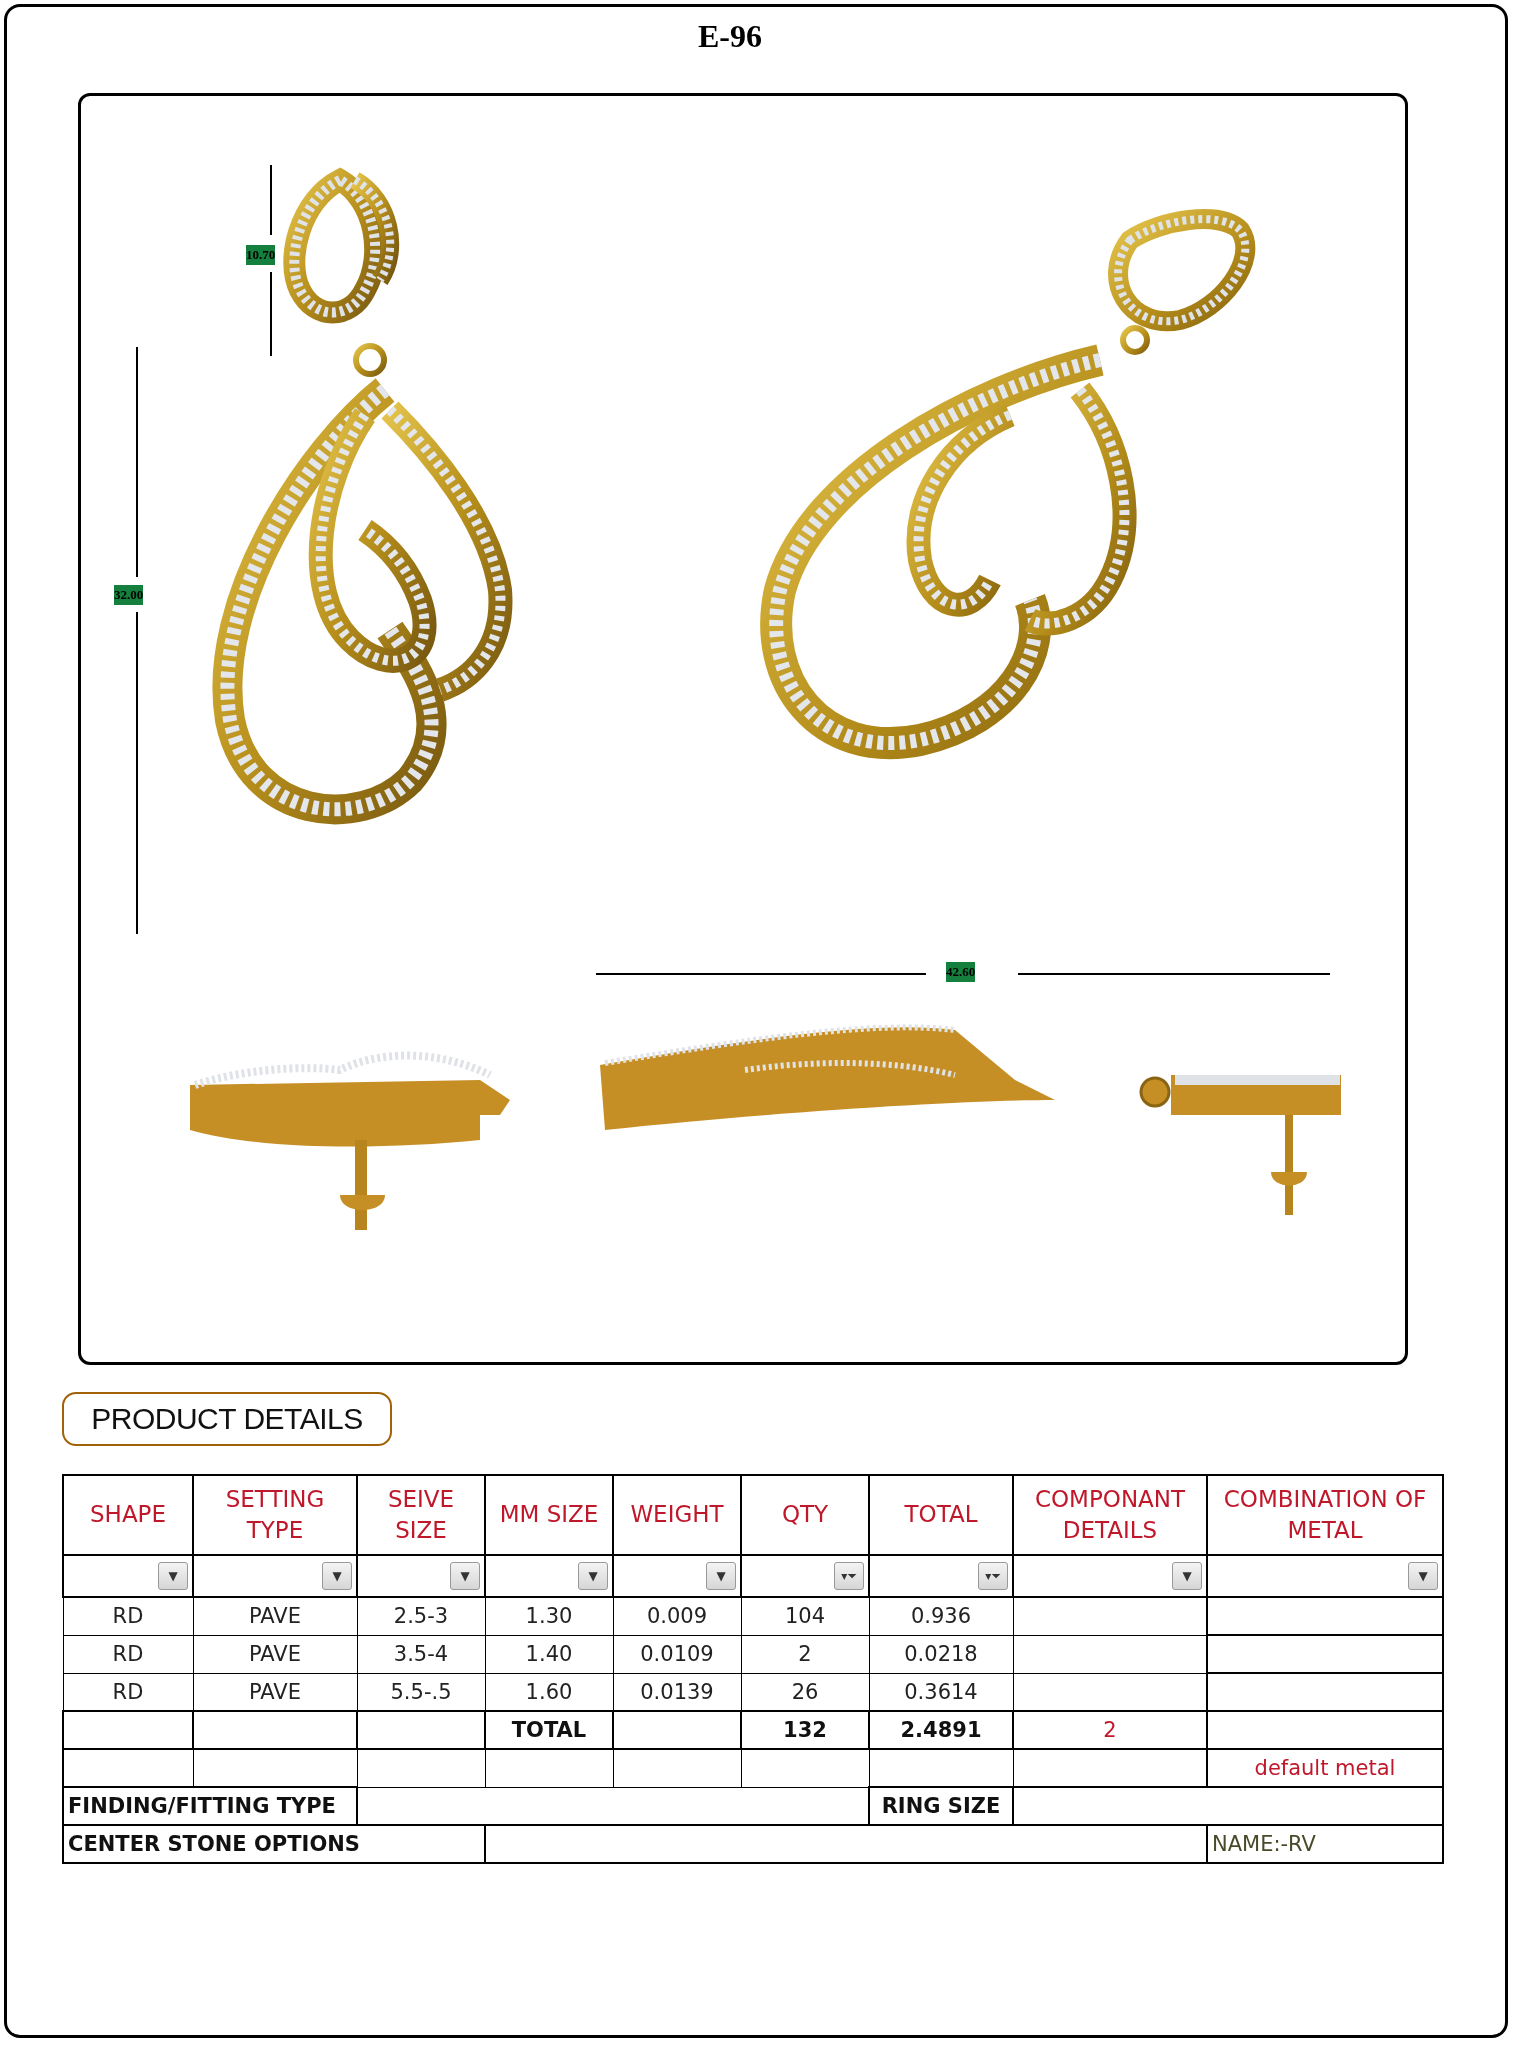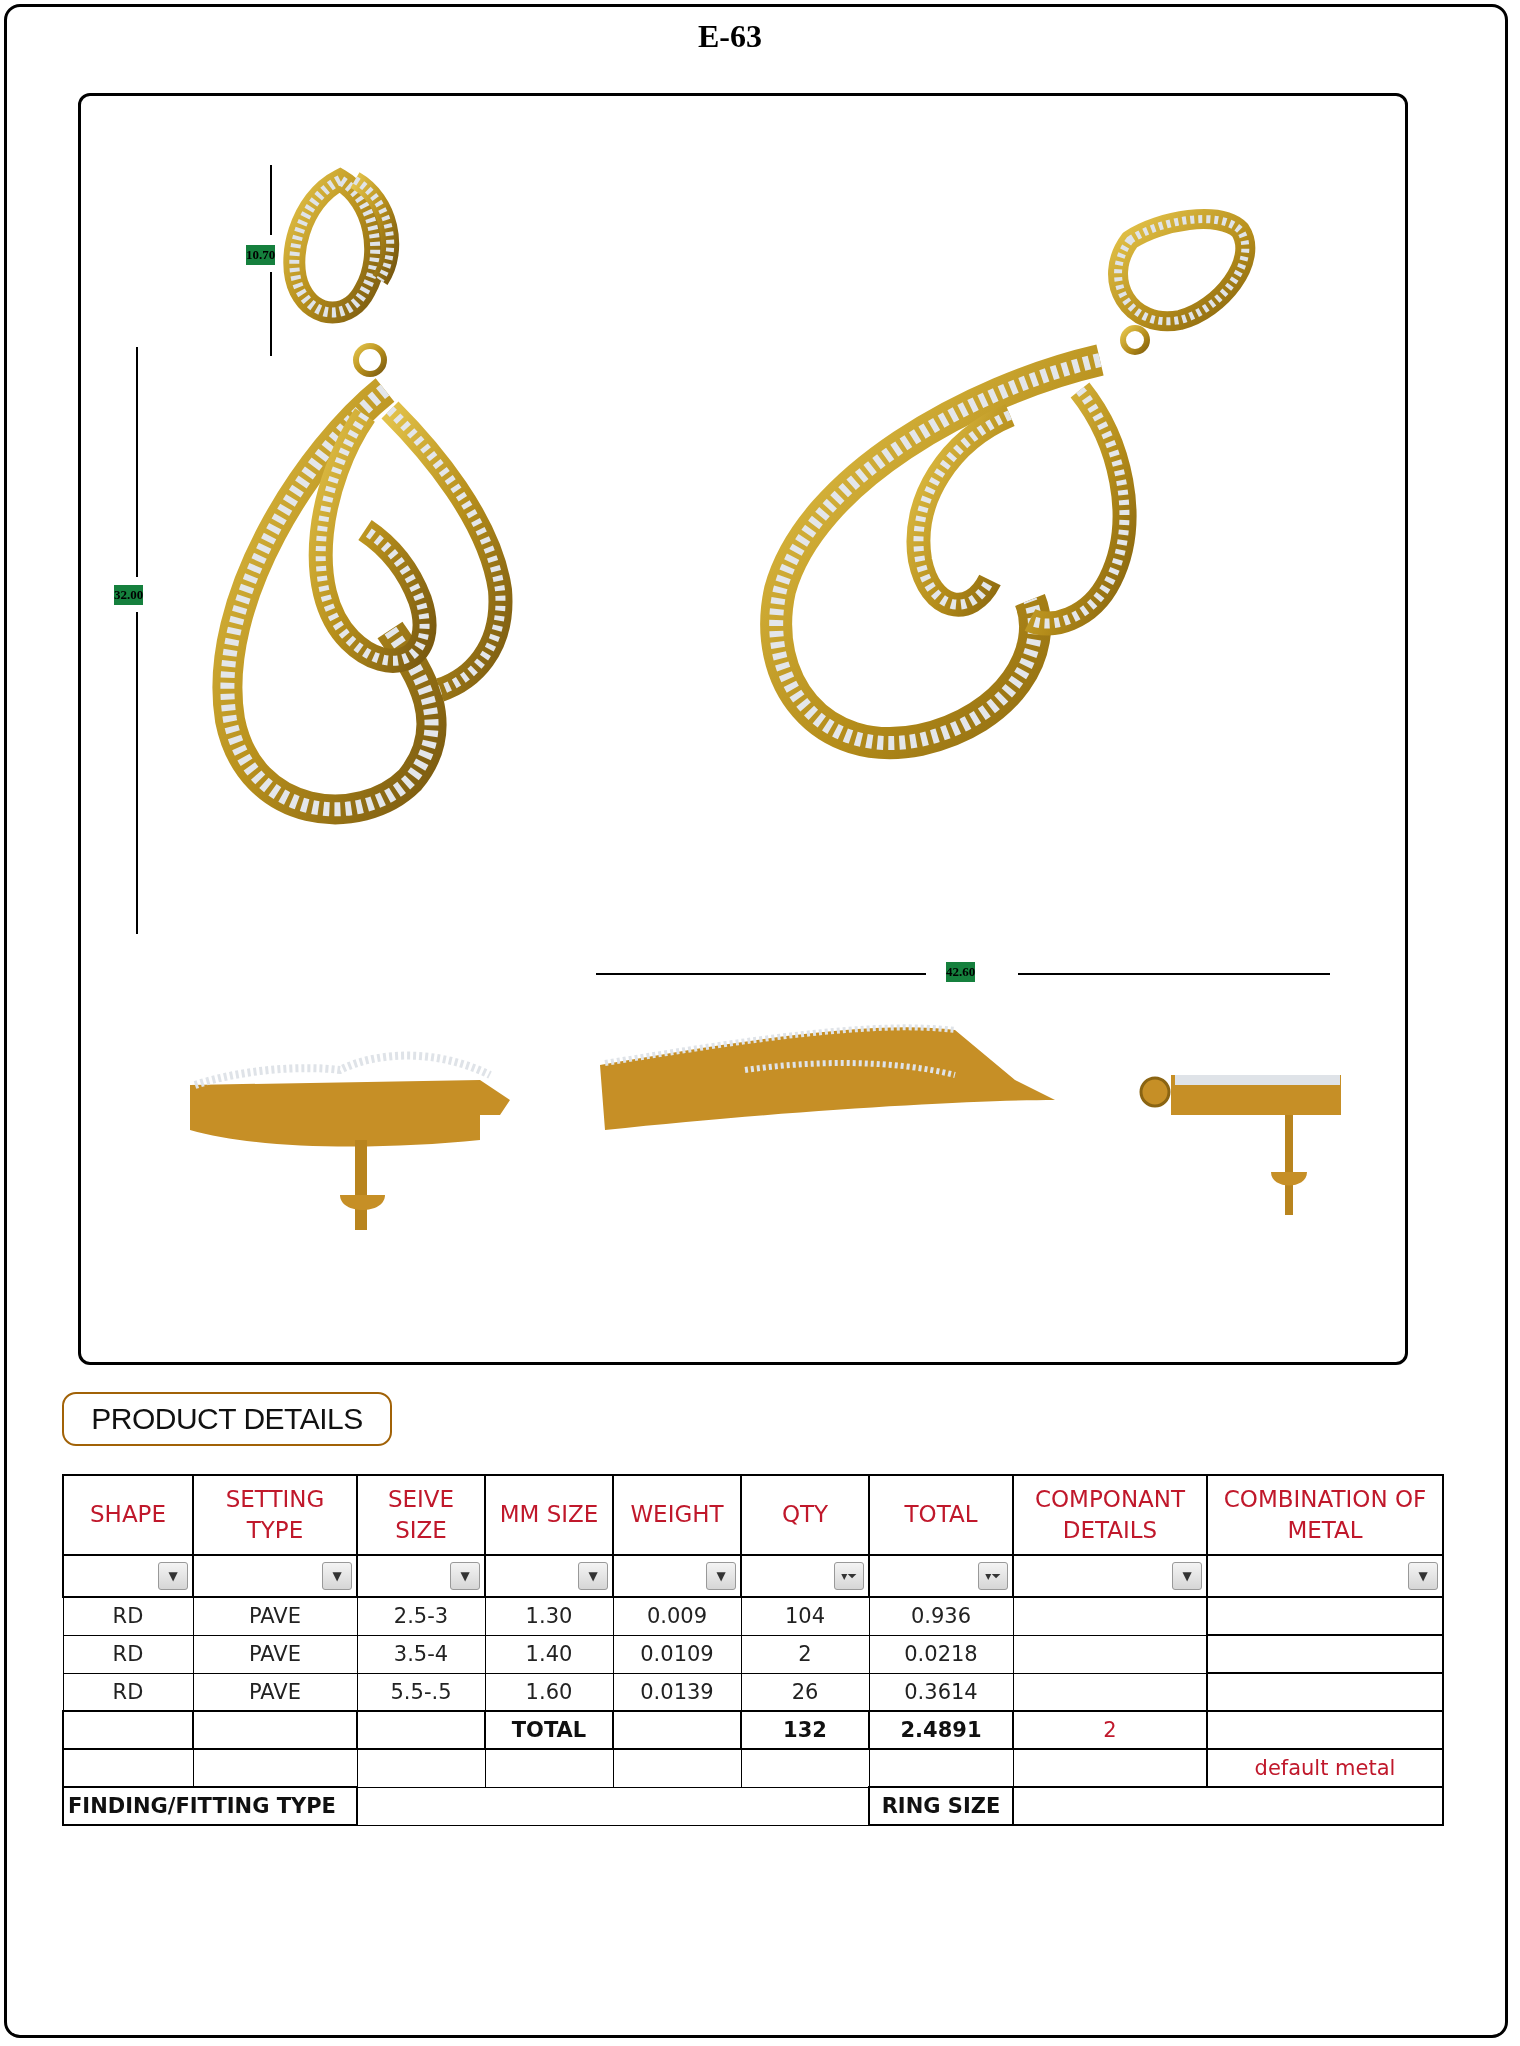--- a/index.html
+++ b/index.html
@@ -55,21 +55,21 @@
     }
     .bold { font-weight: bold; color: #111; }
     .red { color: #c0182b; }
     .left { text-align: left !important; margin-top: 16px; }
     .olive { color: #4a4a2a; }
   </style>
 </head>
 <body>
 
 <div class="outer-frame"></div>
-<div class="title">E-63</div>
+<div class="title">E-96</div>
 
 <div class="image-frame"></div>
 
 <div class="vline" style="left:270px; top:165px; height:70px;"></div>
 <div class="dim-label" style="left:246px; top:245px;">10.70</div>
 <div class="vline" style="left:270px; top:272px; height:84px;"></div>
 
 <div class="vline" style="left:136px; top:347px; height:230px;"></div>
 <div class="dim-label" style="left:114px; top:585px;">32.00</div>
 <div class="vline" style="left:136px; top:612px; height:322px;"></div>
@@ -233,14 +233,19 @@
         <td class="thin"></td>
         <td class="thin"></td>
     <td class="red">default metal</td>
   </tr>
   <tr>
     <td colspan="2" class="bold left">FINDING/FITTING TYPE</td>
     <td colspan="4" class="thin"></td>
     <td class="bold">RING SIZE</td>
     <td colspan="2"></td>
   </tr>
+  <tr>
+    <td colspan="3" class="bold left">CENTER STONE OPTIONS</td>
+    <td colspan="5"></td>
+    <td class="left olive">NAME:-RV</td>
+  </tr>
 </tbody>
   </table>
 
 </body></html>

